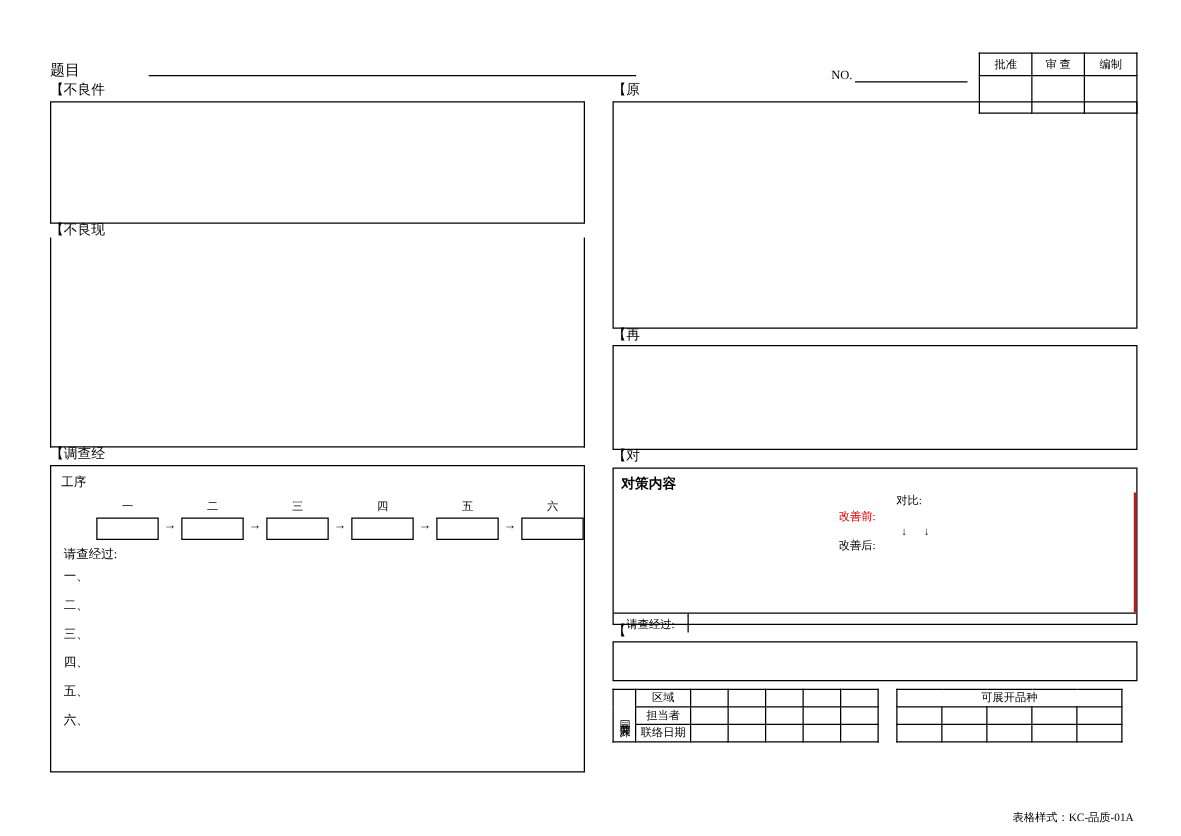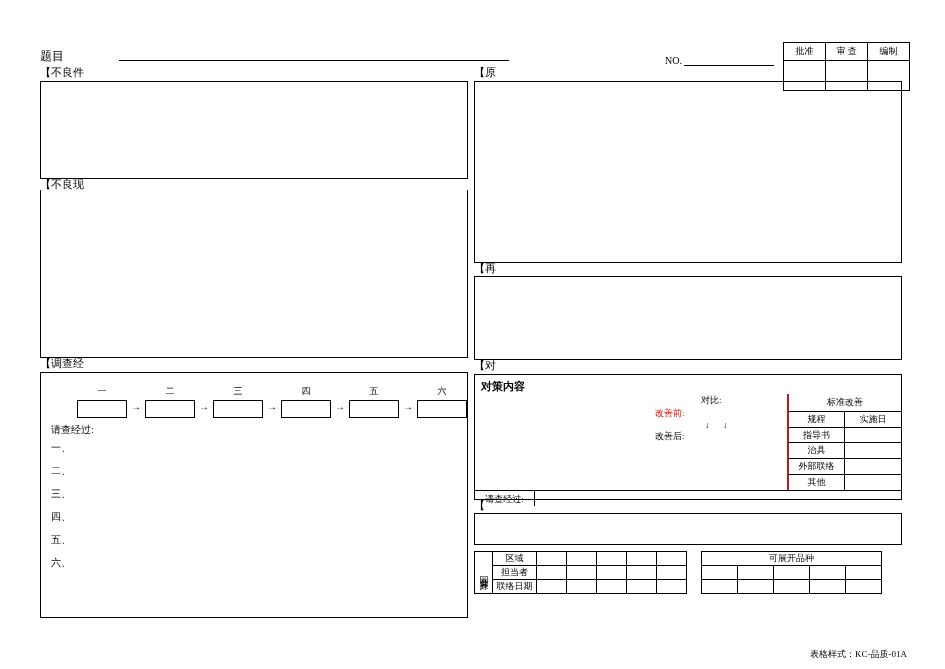--- a/index.html
+++ b/index.html
@@ -52,21 +52,21 @@
       text-align: center;
       font-weight: normal;
       font-size: 9px;
     }
     .approval-table th { height: 18px; width: 42px; }
     .approval-table td { height: 30px; }
 
     
     .main {
       display: flex;
-      gap: 6px;
+      gap: 22px;
       margin-top: 4px;
     }
     .left-col { width: 428px; }
     .right-col { width: 428px; }
 
     .sec-label {
       font-size: 11px;
       line-height: 1.05;
     }
     .box {
@@ -209,20 +209,21 @@
 
   <div class="left-col">
     <div class="sec-label">【不良件</div>
     <div class="box left-box1"></div>
 
     <div class="sec-label">【不良现</div>
     <div class="box left-box2"></div>
 
     <div class="sec-label">【调查经</div>
     <div class="box left-box3">
+      <div style="font-size:10px;">工序</div>
       <div class="flow">
         <div class="flow-step">
           <div>一</div>
           <div class="flow-box"></div>
         </div>
         <div class="flow-arrow">→</div>
         <div class="flow-step">
           <div>二</div>
           <div class="flow-box"></div>
         </div>
@@ -276,43 +277,20 @@
             <div style="text-align:center;margin-left:40px;">对比:</div>
             <div class="red">改善前:</div>
             <div style="margin-left:50px;display:inline-block;">
               <span>↓</span>
               &nbsp;&nbsp;&nbsp;&nbsp;
               <span>↓</span>
             </div>
             <div>改善后:</div>
           </div>
         </div>
-        <div class="cm-right">
-          <div class="cm-right-top">标准改善</div>
-          <div class="cm-right-row">
-            <div class="cm-right-cell-l">规程</div>
-            <div class="cm-right-cell-r">实施日</div>
-          </div>
-          <div class="cm-right-row">
-            <div class="cm-right-cell-l">指导书</div>
-            <div class="cm-right-cell-r"></div>
-          </div>
-          <div class="cm-right-row">
-            <div class="cm-right-cell-l">治具</div>
-            <div class="cm-right-cell-r"></div>
-          </div>
-          <div class="cm-right-row">
-            <div class="cm-right-cell-l">外部联络</div>
-            <div class="cm-right-cell-r"></div>
-          </div>
-          <div class="cm-right-row">
-            <div class="cm-right-cell-l">其他</div>
-            <div class="cm-right-cell-r"></div>
-          </div>
-        </div>
       </div>
       <div class="cm-effect">
         <div class="cm-effect-label">请查经过:</div>
         <div style="flex:1"></div>
       </div>
     </div>
 
     <div class="sec-label">【</div>
     <div class="box right-box4"></div>
 

